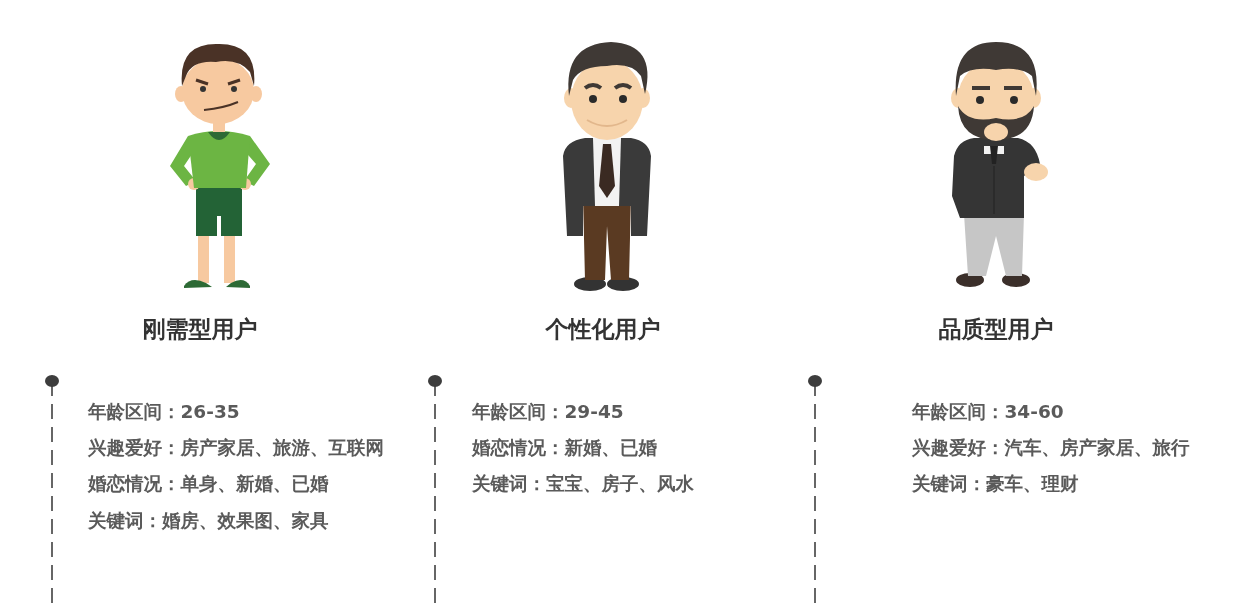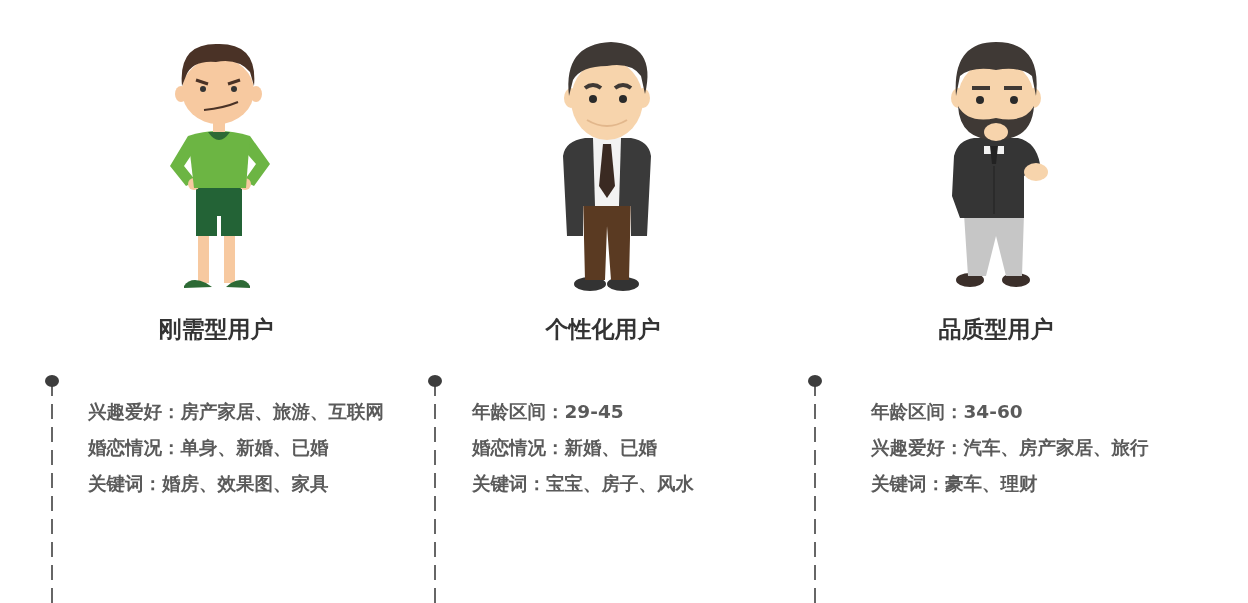--- a/index.html
+++ b/index.html
@@ -42,24 +42,25 @@
     <ellipse cx="35" cy="58" rx="6" ry="8" fill="#f7c9a0"></ellipse>
     <ellipse cx="110" cy="58" rx="6" ry="8" fill="#f7c9a0"></ellipse>
     <ellipse cx="72" cy="55" rx="36" ry="33" fill="#f7c9a0"></ellipse>
     <path d="M36 50 Q32 8 70 8 Q112 6 108 50 L104 36 Q92 22 70 26 Q46 24 40 40 Z" fill="#4a3226"></path>
     <path d="M50 44 L62 48" stroke="#4a3226" stroke-width="3"></path>
     <path d="M94 44 L82 48" stroke="#4a3226" stroke-width="3"></path>
     <circle cx="57" cy="53" r="3" fill="#333"></circle>
     <circle cx="88" cy="53" r="3" fill="#333"></circle>
     <path d="M58 74 Q78 72 92 66" stroke="#4a3226" stroke-width="2" fill="none"></path>
   </svg>
-  <div class="title" style="left:96px;">刚需型用户</div>
+  <div class="title" style="left:80px;">刚需型用户</div>
   <div class="line" style="left:51px;"></div>
   <div class="dot" style="left:45px;"></div>
   <ul class="attrs" style="left:88px;">
+    <li><span>年龄区间：</span><span>26-35</span></li>
     <li><span>兴趣爱好：</span><span>房产家居、旅游、互联网</span></li>
     <li><span>婚恋情况：</span><span>单身、新婚、已婚</span></li>
     <li><span>关键词：</span><span>婚房、效果图、家具</span></li>
   </ul>
 </div>
 
 <div class="persona">
   <svg class="figure" style="left:535px;" viewBox="0 0 140 260">
 
     <ellipse cx="55" cy="248" rx="16" ry="7" fill="#333"></ellipse>
@@ -115,18 +116,18 @@
     <path d="M34 70 Q36 104 72 104 Q108 104 110 70 Q100 88 72 82 Q44 88 34 70 Z" fill="#3f3935"></path>
     <ellipse cx="72" cy="96" rx="12" ry="9" fill="#f7d4ac"></ellipse>
     <rect x="48" y="50" width="18" height="4" fill="#3f3935"></rect>
     <rect x="80" y="50" width="18" height="4" fill="#3f3935"></rect>
     <circle cx="56" cy="64" r="4" fill="#2a2a2a"></circle>
     <circle cx="90" cy="64" r="4" fill="#2a2a2a"></circle>
   </svg>
   <div class="title" style="left:876px;">品质型用户</div>
   <div class="line" style="left:814px;"></div>
   <div class="dot" style="left:808px;"></div>
-  <ul class="attrs" style="left:871px;">
+  <ul class="attrs" style="left:912px;">
     <li><span>年龄区间：</span><span>34-60</span></li>
     <li><span>兴趣爱好：</span><span>汽车、房产家居、旅行</span></li>
     <li><span>关键词：</span><span>豪车、理财</span></li>
   </ul>
 </div>
 
 </body></html>

